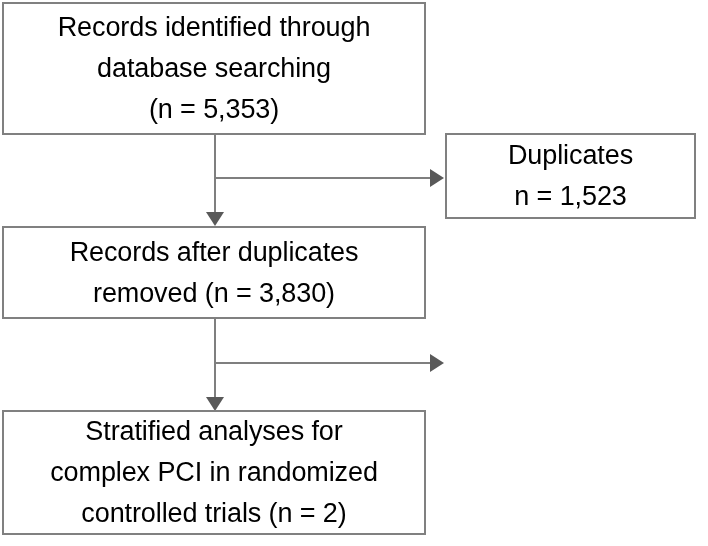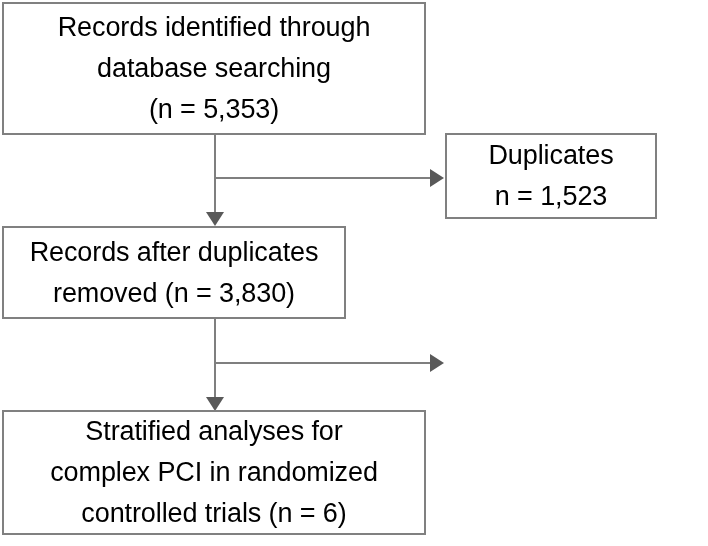--- a/index.html
+++ b/index.html
@@ -32,22 +32,22 @@
   }
   .node-text {
     font-size: 27px;
     line-height: 41px;
     letter-spacing: -0.1px;
     white-space: pre-line;
     color: #000000;
   }
   
   #node-identified   { left: 2px;   top: 2px;   width: 424px; height: 133px; }
-  #node-duplicates   { left: 445px; top: 133px; width: 212px; height: 86px; }
-  #node-after-dups   { left: 2px;   top: 226px; width: 344px; height: 93px; align-items: center; }
+  #node-duplicates   { left: 445px; top: 133px; width: 251px; height: 86px; }
+  #node-after-dups   { left: 2px;   top: 226px; width: 424px; height: 93px; align-items: center; }
   #node-excluded     { left: 445px; top: 330px; width: 251px; height: 75px; }
   #node-included     { left: 2px;   top: 410px; width: 424px; height: 125px; }
 
   
   .conn {
     position: absolute;
     background: #7f7f7f;
   }
   .conn-v { width: 2px; }
   .conn-h { height: 2px; }
@@ -113,16 +113,16 @@
   <div class="conn conn-v" id="trunk-2"></div>
   <div class="arrow-down" id="arrow-down-2"></div>
 
   <div class="conn conn-h" id="branch-2"></div>
   <div class="arrow-right" id="arrow-right-2"></div>
 
 
   <div class="node" id="node-included">
     <span class="node-text">Stratified analyses for
 complex PCI in randomized
-controlled trials (n = 6)</span>
+controlled trials (n = 2)</span>
   </div>
 
 </div>
 
 </body></html>

